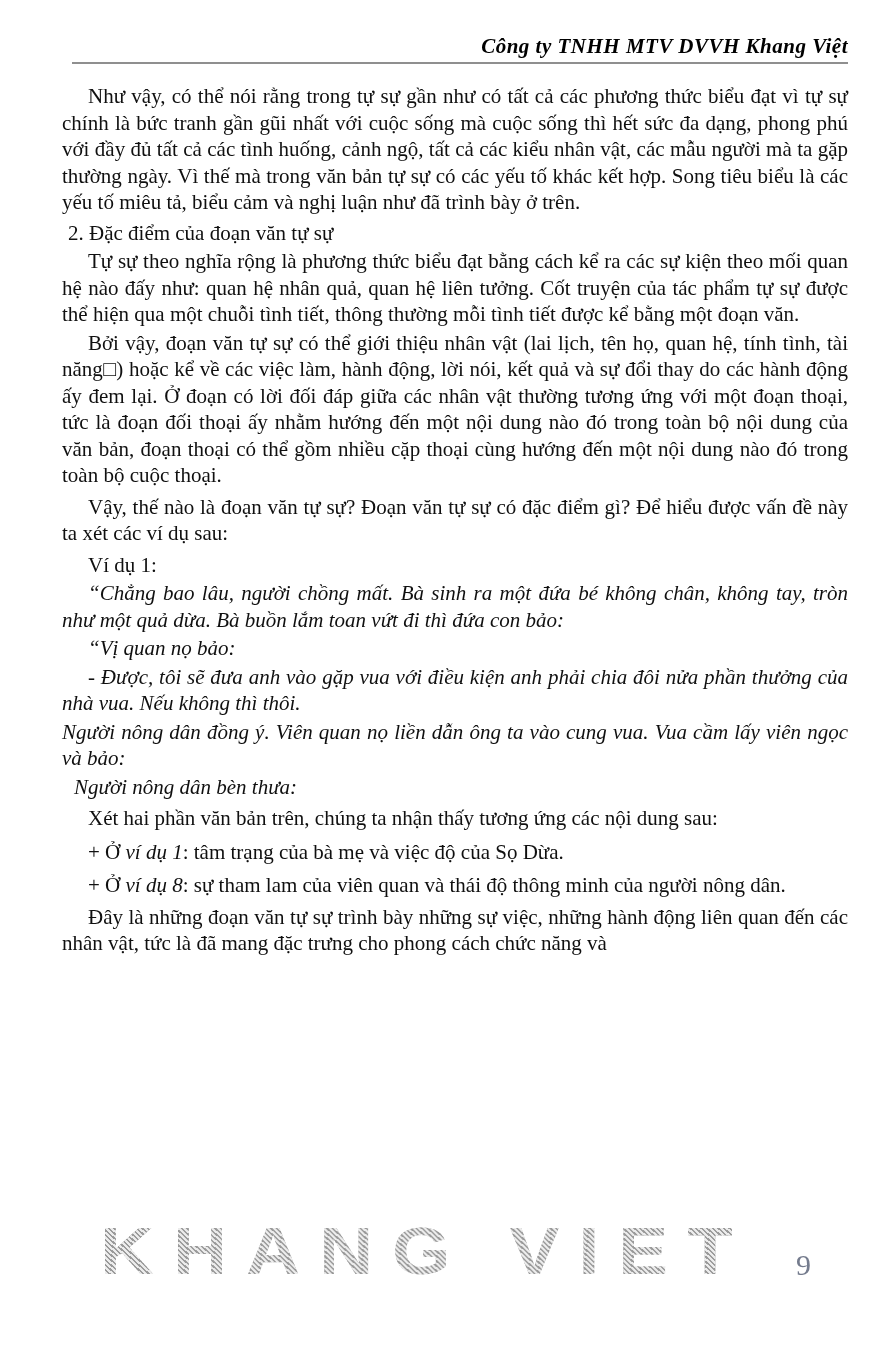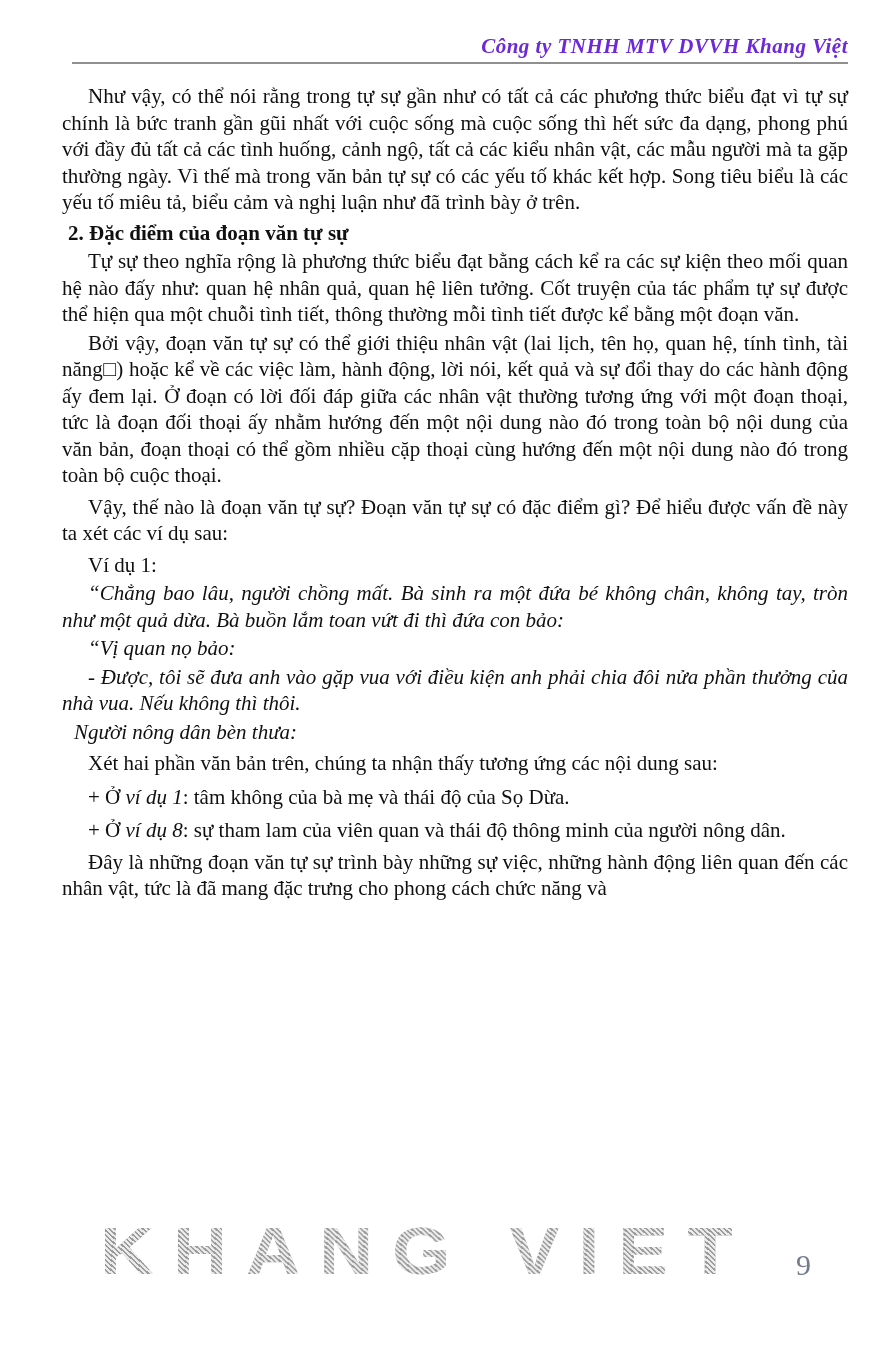--- a/index.html
+++ b/index.html
@@ -16,42 +16,42 @@
     width: 889px; height: 1345px;
     box-sizing: border-box;
     padding: 34px 41px 0 62px;
   }
   
   .hdr {
     text-align: right;
     font-size: 21px;
     font-style: italic;
     font-weight: bold;
-    color: #6d28d9;
+    color: #000000;
     letter-spacing: 0.5px;
     line-height: 24px;
   }
   .hdr-rule {
     border: 0;
     border-top: 2px solid #8f8f8f;
     margin: 4px 0 0 10px;
   }
   
   .content {
     position: relative;
     z-index: 1;
     margin-top: 19px;
     font-size: 21px;
     line-height: 26.5px;
     text-align: justify;
   }
   .content p { margin: 2px 0 0 0; text-indent: 26px; }
   .content p span { white-space: pre-wrap; }
   .heading {
-    font-weight: bold;
+    font-weight: normal;
     text-indent: 6px !important;
     margin-top: 4px !important;
     text-align: left !important;
   }
   .quote { font-style: italic; }
   .noindent { text-indent: 0 !important; }
   .indent-sm { text-indent: 12px !important; }
   .gap-sm { margin-top: 5px !important; }
   .gap-md { margin-top: 7px !important; }
   .bullet .it { font-style: italic; }
@@ -103,25 +103,26 @@
 
     <p>Bởi vậy, đoạn văn tự sự có thể giới thiệu nhân vật (lai lịch, tên họ, quan hệ, tính tình, tài năng□) hoặc kể về các việc làm, hành động, lời nói, kết quả và sự đổi thay do các hành động ấy đem lại. Ở đoạn có lời đối đáp giữa các nhân vật thường tương ứng với một đoạn thoại, tức là đoạn đối thoại ấy nhằm hướng đến một nội dung nào đó trong toàn bộ nội dung của văn bản, đoạn thoại có thể gồm nhiều cặp thoại cùng hướng đến một nội dung nào đó trong toàn bộ cuộc thoại.</p>
 
     <p class="gap-sm">Vậy, thế nào là đoạn văn tự sự? Đoạn văn tự sự có đặc điểm gì? Để hiểu được vấn đề này ta xét các ví dụ sau:</p>
 
     <p class="gap-sm">Ví dụ 1:</p>
     <p class="quote">“Chẳng bao lâu, người chồng mất. Bà sinh ra một đứa bé không chân, không tay, tròn như một quả dừa. Bà buồn lắm toan vứt đi thì đứa con bảo:</p>
 
     <p class="quote">“Vị quan nọ bảo:</p>
     <p class="quote">- Được, tôi sẽ đưa anh vào gặp vua với điều kiện anh phải chia đôi nửa phần thưởng của nhà vua. Nếu không thì thôi.</p>
+    <p class="quote noindent">Người nông dân đồng ý. Viên quan nọ liền dẫn ông ta vào cung vua. Vua cầm lấy viên ngọc và bảo:</p>
     <p class="quote indent-sm">Người nông dân bèn thưa:</p>
 
     <p class="gap-sm">Xét hai phần văn bản trên, chúng ta nhận thấy tương ứng các nội dung sau:</p>
 
-    <p class="bullet gap-md"><span>+ Ở </span><span class="it">ví dụ 1</span><span>: tâm không của bà mẹ và thái độ của Sọ Dừa.</span></p>
+    <p class="bullet gap-md"><span>+ Ở </span><span class="it">ví dụ 1</span><span>: tâm trạng của bà mẹ và việc độ của Sọ Dừa.</span></p>
 
     <p class="bullet gap-md"><span>+ Ở </span><span class="it">ví dụ 8</span><span>: sự tham lam của viên quan và thái độ thông minh của người nông dân.</span></p>
 
     <p class="gap-sm">Đây là những đoạn văn tự sự trình bày những sự việc, những hành động liên quan đến các nhân vật, tức là đã mang đặc trưng cho phong cách chức năng và</p>
   </div>
 
   <div class="watermark">KHANG VIET</div>
 
   <div class="page-num">9</div>
 

